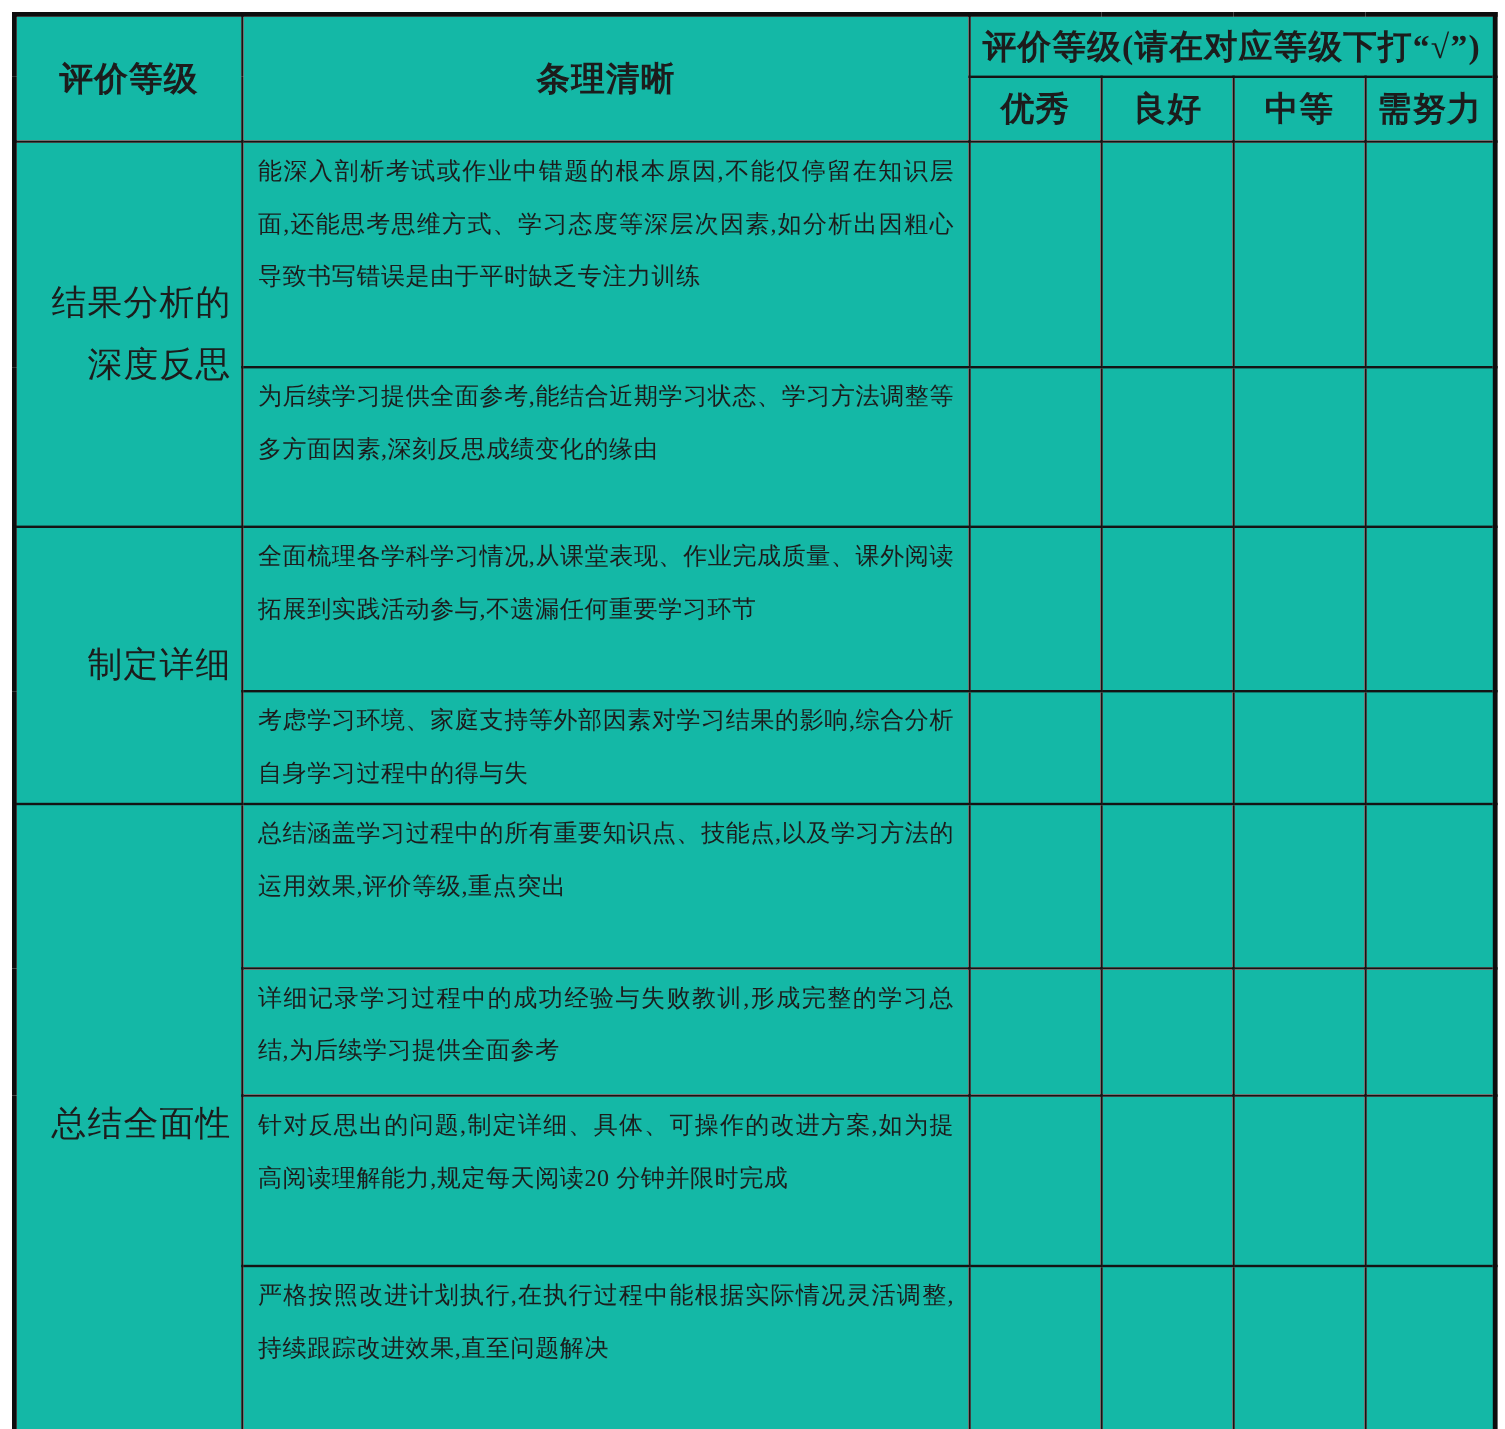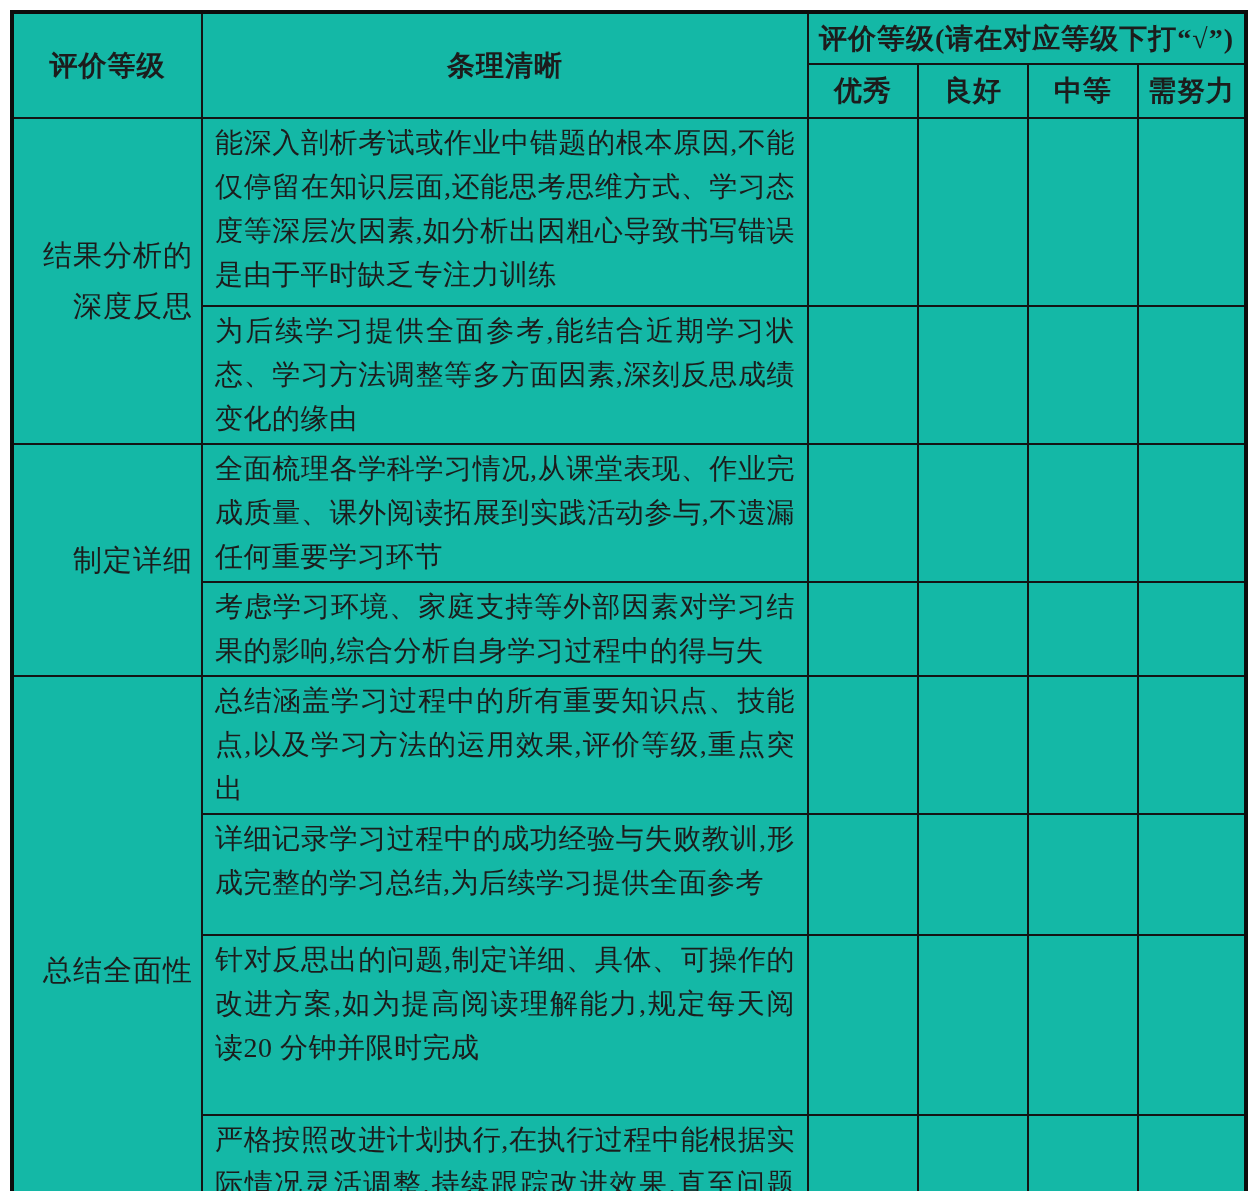--- a/index.html
+++ b/index.html
@@ -52,35 +52,35 @@
     font-size: 29px;
     line-height: 1.75;
     text-align: right;
     vertical-align: middle;
     letter-spacing: 1px;
     padding: 0 8px;
   }
   
   td.content-cell {
     font-family: "DejaVu Serif", "Liberation Serif", serif;
-    font-size: 28px;
+    font-size: 20px;
     line-height: 44px;
     letter-spacing: 0.5px;
     text-align: justify;
     vertical-align: top;
     padding: 2px 12px 2px 12px;
   }
   td.rating-cell { background: #ffffff; }
   tr.r1 { height: 188px; }
   tr.r2 { height: 133px; }
   tr.r3 { height: 137px; }
   tr.r4 { height: 70px;  }
   tr.r5 { height: 137px; }
-  tr.r6 { height: 121px; }
-  tr.r7 { height: 180px; }
+  tr.r6 { height: 106px; }
+  tr.r7 { height: 142px; }
   tr.r8 { height: 150px; } 
 </style>
 </head>
 <body>
 
 <div class="page">
   <table class="rubric">
     <colgroup>
       <col style="width:190px">
       <col style="width:606px">

